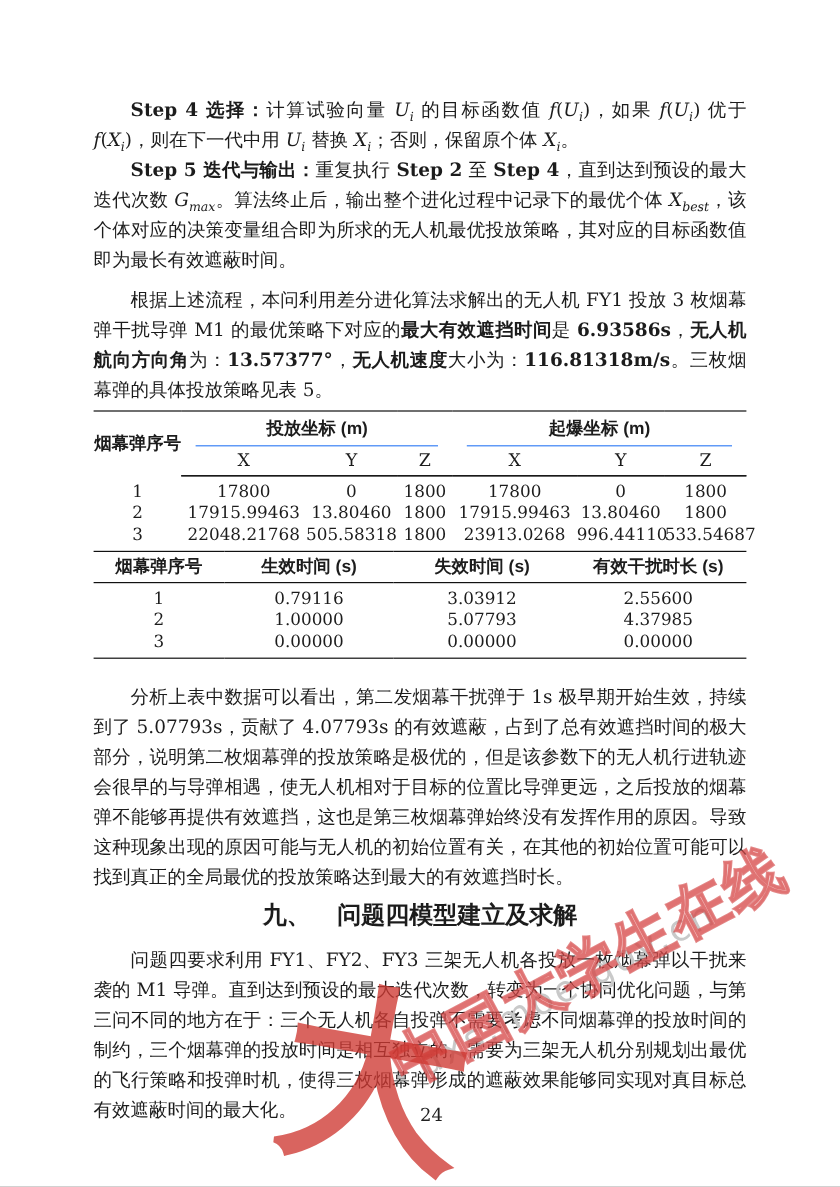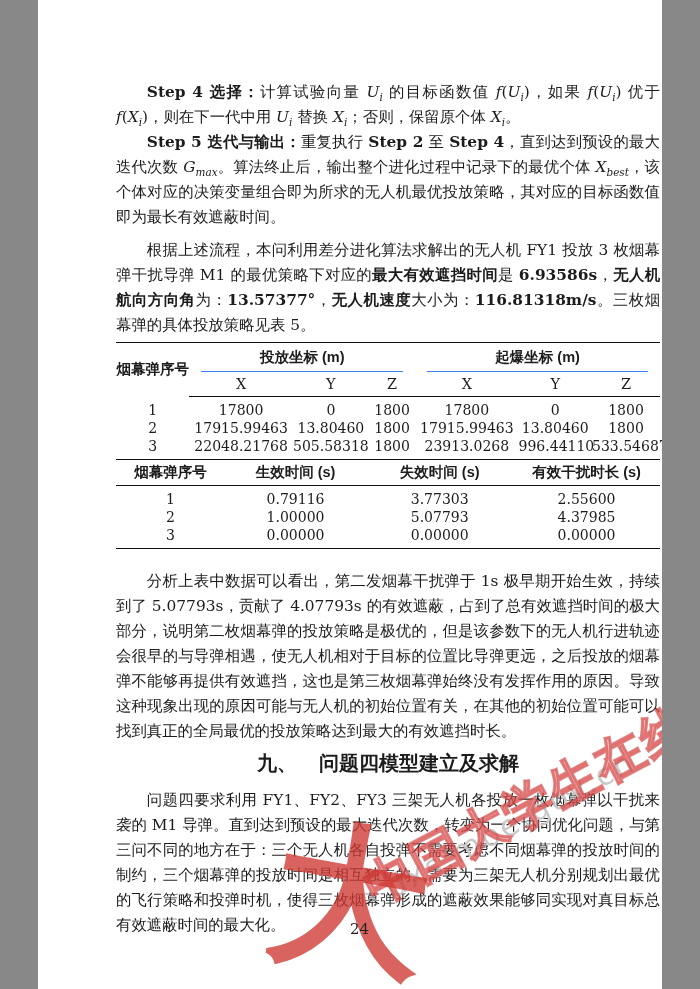--- a/index.html
+++ b/index.html
@@ -1,18 +1,18 @@
 <!DOCTYPE html>
 <html><head>
 <meta charset="utf-8">
 <style>
   html,body { margin:0; padding:0; background:#888; }
   .page {
     position:relative;
-    width:624px; height:989px;
+    width:700px; height:989px;
     margin:0 auto;
     background:#ffffff;
     font-family:"DejaVu Serif","Liberation Serif",serif;
     color:#1c1c1c;
     overflow:hidden;
   }
   .content {
     position:absolute; left:78px; top:0; width:544px;
   }
   .para {
@@ -185,21 +185,21 @@
           <th>烟幕弹序号</th>
           <th>生效时间 (s)</th>
           <th>失效时间 (s)</th>
           <th>有效干扰时长 (s)</th>
         </tr>
       </thead>
       <tbody>
         <tr>
           <td>1</td>
           <td>0.79116</td>
-          <td>3.77303</td>
+          <td>3.03912</td>
           <td>2.55600</td>
         </tr>
         <tr>
           <td>2</td>
           <td>1.00000</td>
           <td>5.07793</td>
           <td>4.37985</td>
         </tr>
         <tr>
           <td>3</td>

